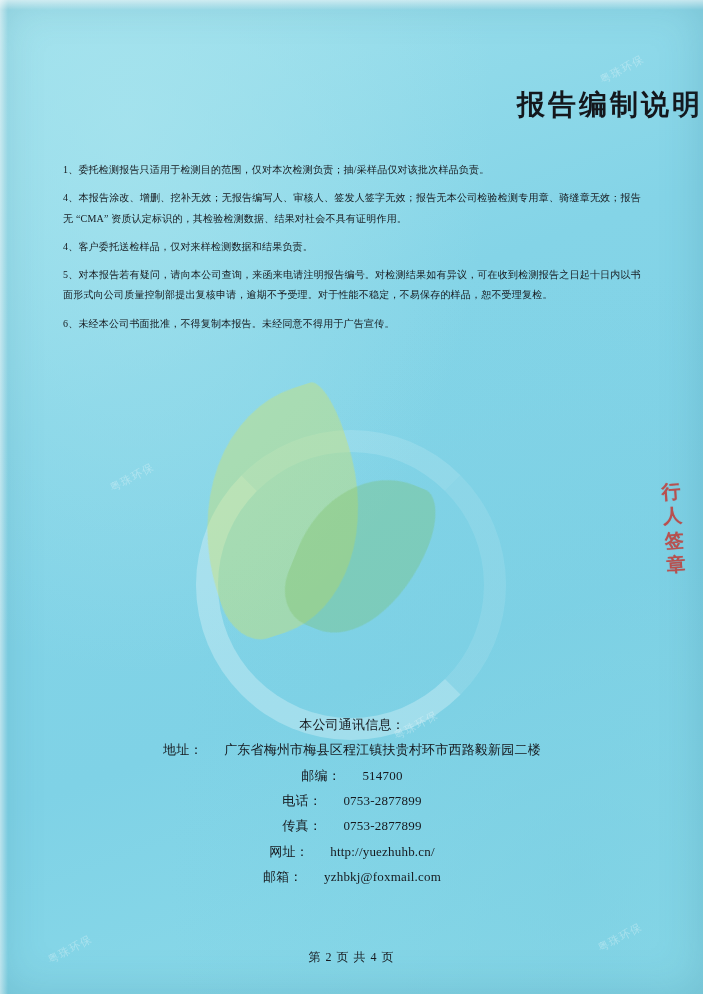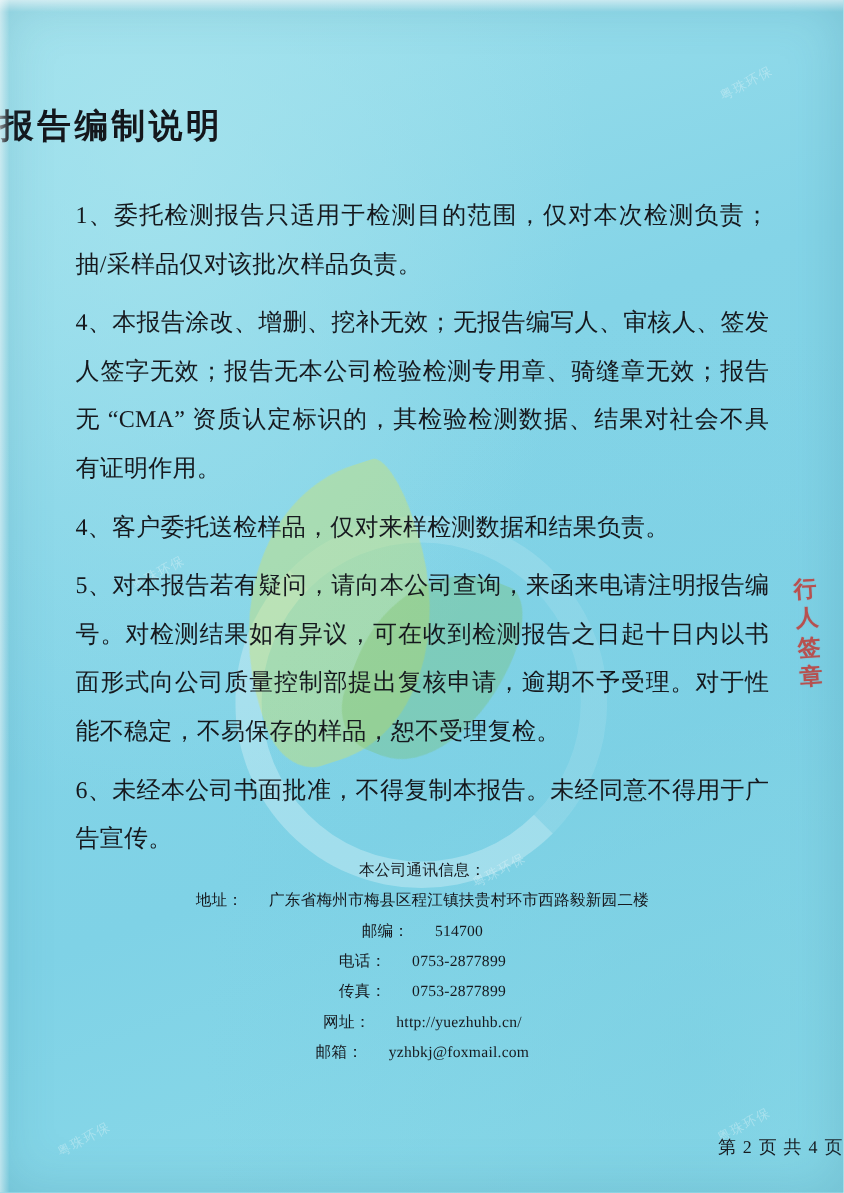--- a/index.html
+++ b/index.html
@@ -94,37 +94,37 @@
     text-shadow: 0 0 1px rgba(200,53,47,0.4);
   }
   .stamp span { display: block; }
 
   
   .doc-title {
     position: absolute;
     left: 0;
     right: 0;
     top: 86px;
-    text-align: left;
+    text-align: right;
     font-size: 28px;
     font-weight: bold;
     letter-spacing: 3px;
     color: #14171c;
     font-family: "Liberation Serif", serif;
   }
 
   .body-block {
     position: absolute;
     left: 63px;
     top: 160px;
     width: 578px;
   }
 
   .para {
-    font-size: 20px;
+    font-size: 10px;
     line-height: 2.03;
     color: #16191e;
     margin: 0 0 8px 0;
     text-align: justify;
     text-justify: inter-ideograph;
     letter-spacing: 0.2px;
   }
 
   .contact-block {
     position: absolute;
@@ -140,22 +140,22 @@
     white-space: nowrap;
     text-align: center;
   }
   .contact-line .lbl { margin-right: 18px; }
 
   .footer {
     position: absolute;
     left: 0;
     right: 0;
     bottom: 28px;
-    text-align: right;
-    font-size: 15px;
+    text-align: center;
+    font-size: 12px;
     color: #181b20;
     letter-spacing: 1px;
   }
 
   
   .edge {
     position: absolute;
     inset: 0;
     pointer-events: none;
     box-shadow: inset 0 0 44px rgba(40,110,130,0.22);

